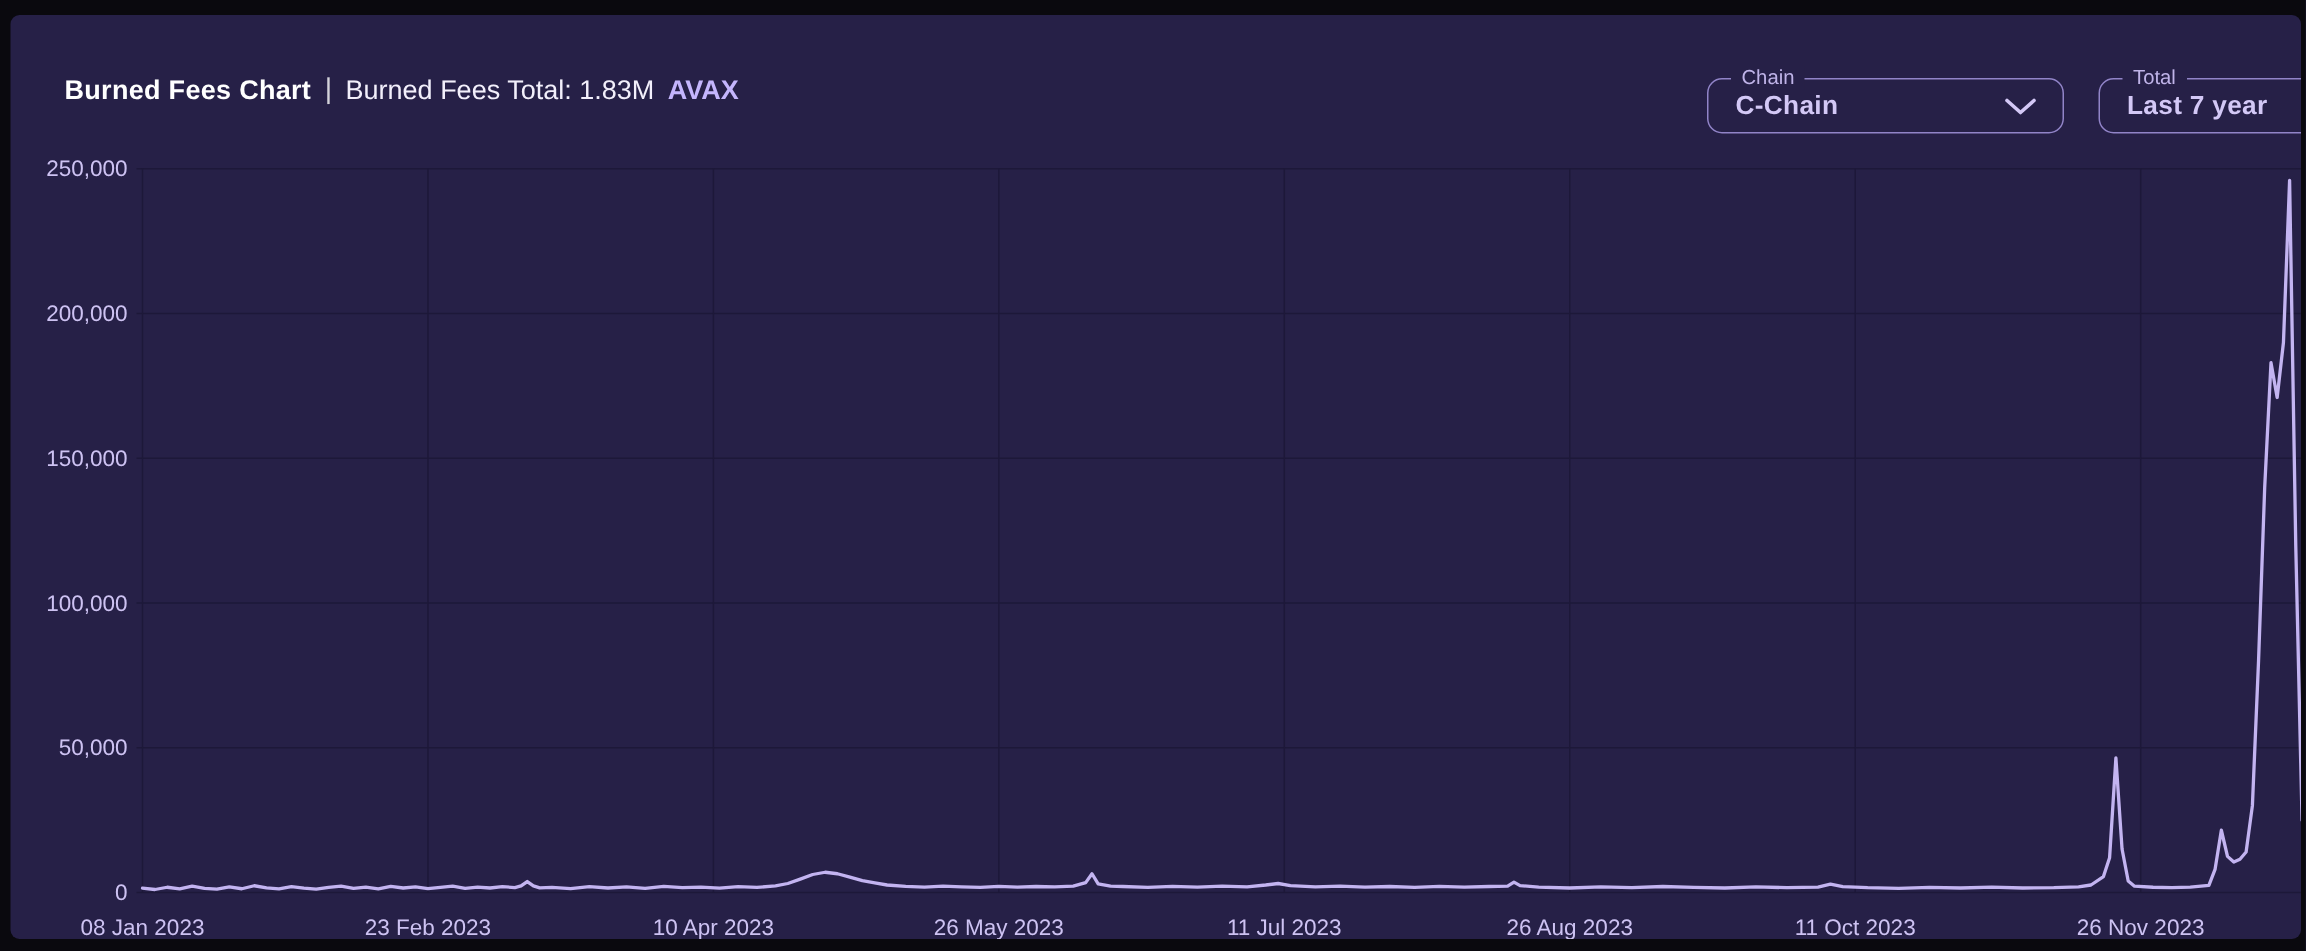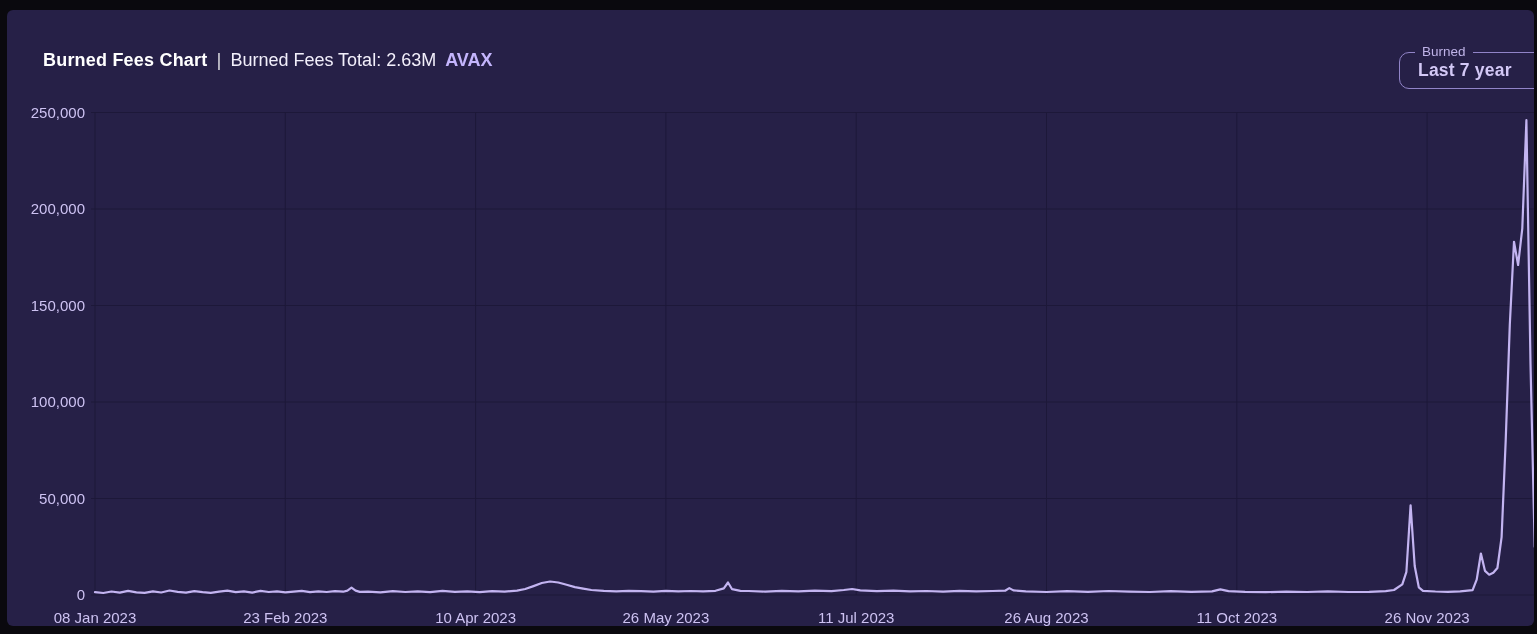--- a/index.html
+++ b/index.html
@@ -48,27 +48,34 @@
   .tick-text { font-family:"Liberation Sans", sans-serif; }
 </style>
 </head>
 <body>
 
 <div class="panel">
 
   <div class="title-row">
     <span class="title-main">Burned Fees Chart</span>
     <span class="title-sep">|</span>
-    <span class="title-sub">Burned Fees Total: 2.63M</span>
+    <span class="title-sub">Burned Fees Total: 1.83M</span>
     <span class="title-unit">AVAX</span>
   </div>
 
+  <div class="select-box chain">
+    <span class="select-label">Chain</span>
+    <span class="select-value">C-Chain</span>
+    <svg class="select-chevron" viewBox="0 0 22 12">
+      <polyline points="2,2 11,10 20,2" fill="none" stroke="#d3c8f6" stroke-width="2.4" stroke-linecap="round" stroke-linejoin="round"></polyline>
+    </svg>
+  </div>
 
   <div class="select-box period">
-    <span class="select-label">Burned</span>
+    <span class="select-label">Total</span>
     <span class="select-value">Last 7 year</span>
   </div>
 
   <svg class="chart" id="chart-svg" width="1527" height="616" viewBox="0 0 1527 616">
       <line x1="84" y1="585" x2="1527" y2="585" stroke="#1d1839" stroke-width="1"></line>
       <line x1="84" y1="488.5" x2="1527" y2="488.5" stroke="#1d1839" stroke-width="1"></line>
       <line x1="84" y1="392" x2="1527" y2="392" stroke="#1d1839" stroke-width="1"></line>
       <line x1="84" y1="295.5" x2="1527" y2="295.5" stroke="#1d1839" stroke-width="1"></line>
       <line x1="84" y1="199" x2="1527" y2="199" stroke="#1d1839" stroke-width="1"></line>
       <line x1="84" y1="102.5" x2="1527" y2="102.5" stroke="#1d1839" stroke-width="1"></line>

